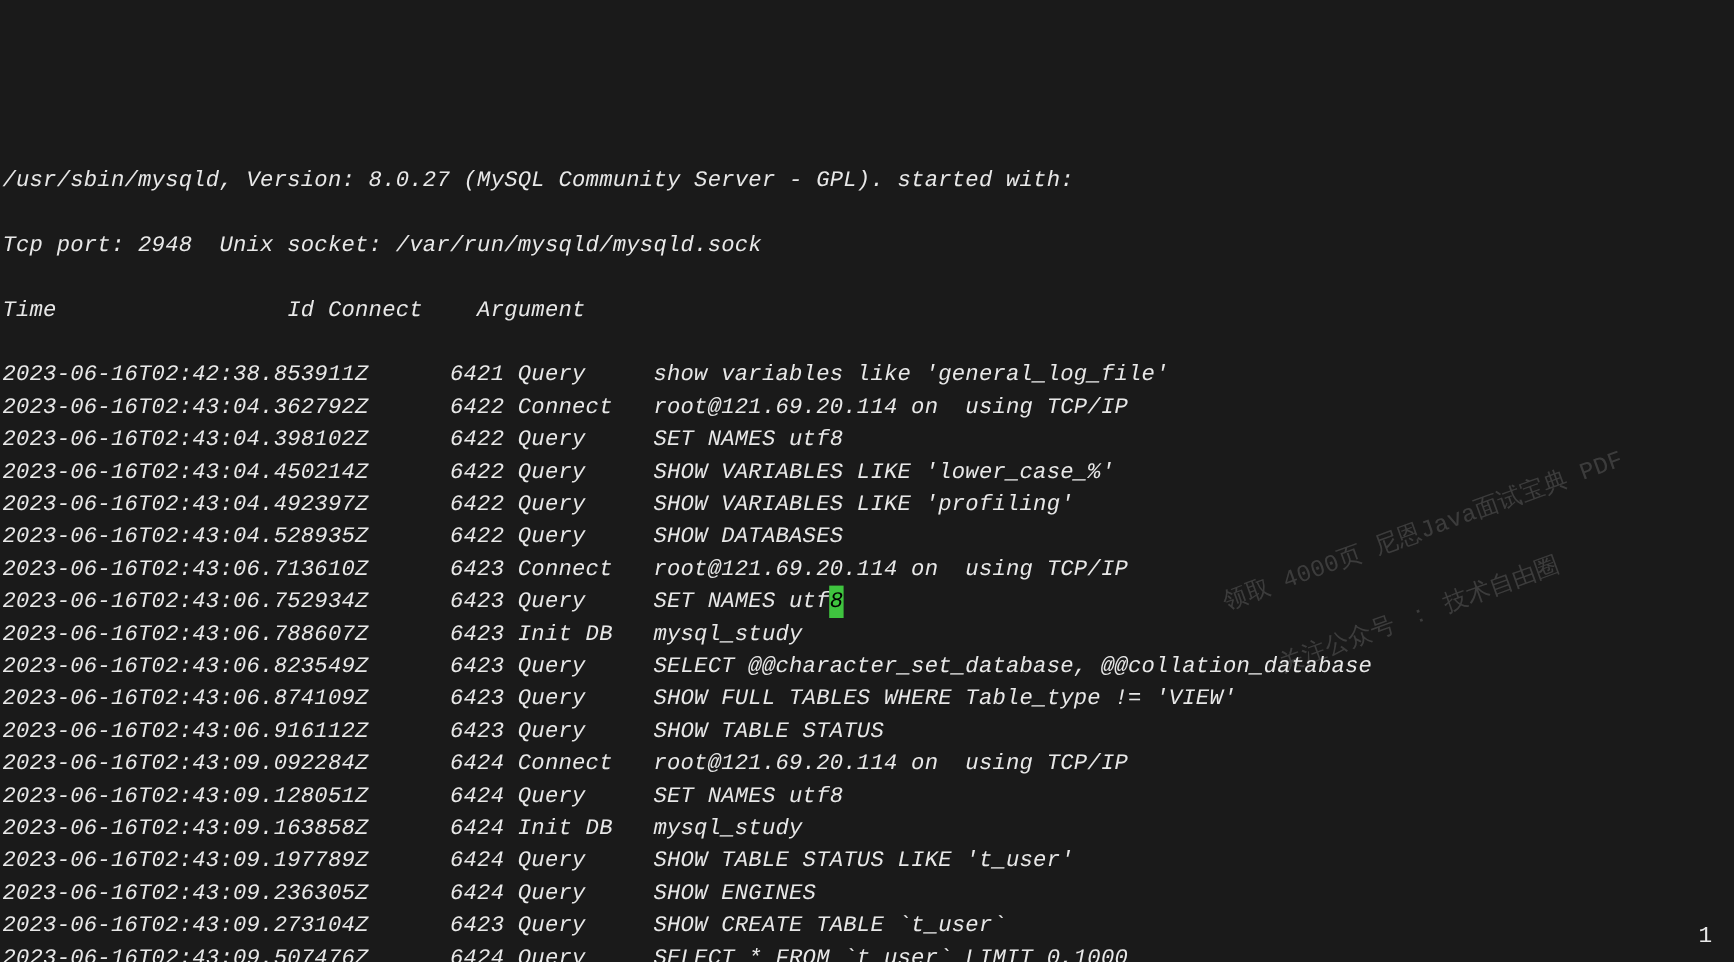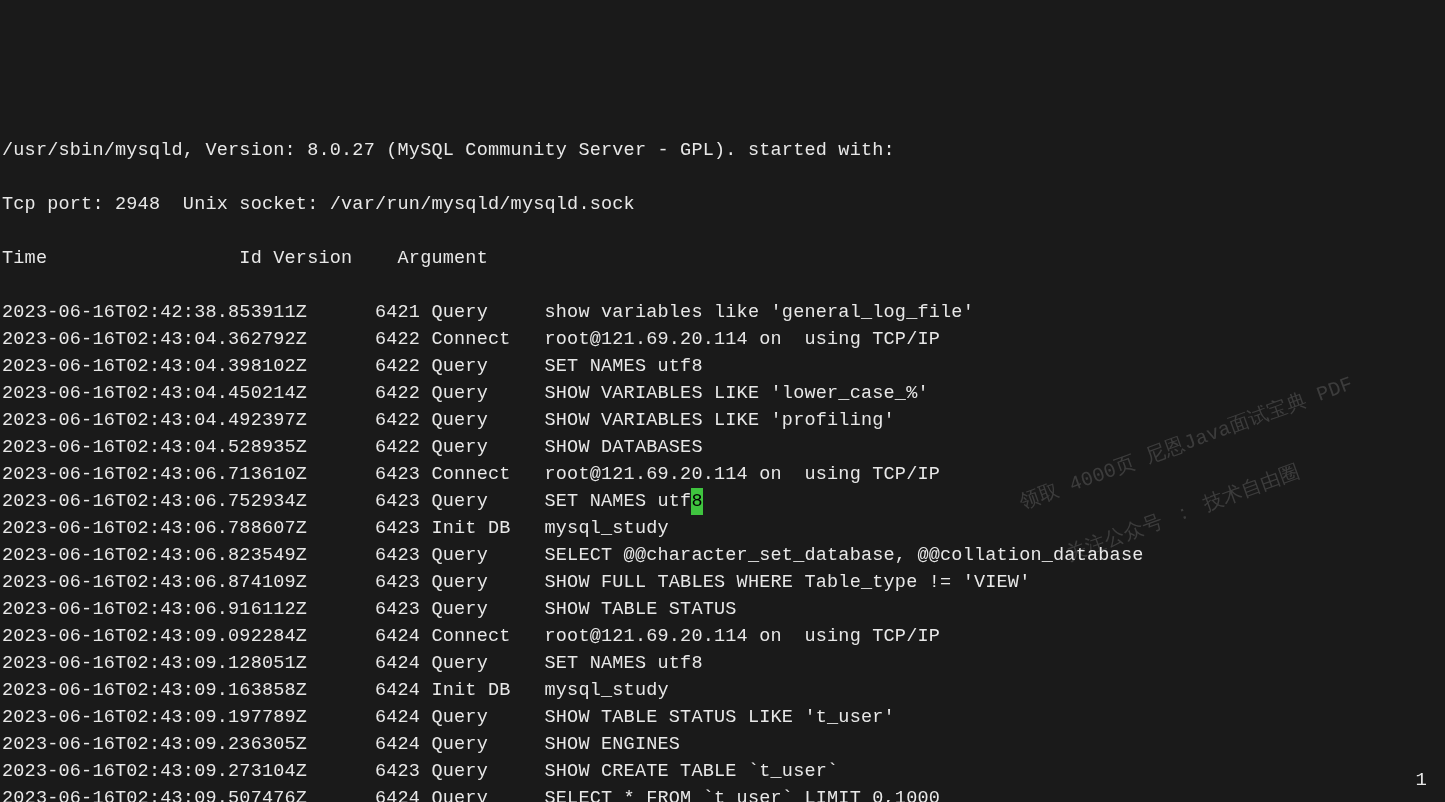--- a/index.html
+++ b/index.html
@@ -11,21 +11,21 @@
     line-height: 27px;
     padding: 2px;
     white-space: pre;
     overflow: hidden;
     width: 1445px;
     height: 802px;
     position: relative;
     letter-spacing: 0.2px;
   }
   .terminal { position: relative; }
-  .row { display: block; white-space: pre; }
+  .row { display: block; white-space: pre; font-style: italic; }
   .cursor {
     background: #3fc43f;
     color: #000;
     display: inline-block;
   }
   .watermark {
     position: absolute;
     color: rgba(200,200,200,0.20);
     font-size: 20px;
     pointer-events: none;
@@ -43,21 +43,21 @@
   }
 </style>
 </head>
 <body>
 
 
 
 <div class="terminal">
 <span class="row">/usr/sbin/mysqld, Version: 8.0.27 (MySQL Community Server - GPL). started with:</span>
 <span class="row">Tcp port: 2948  Unix socket: /var/run/mysqld/mysqld.sock</span>
-<span class="row">Time                 Id Version    Argument</span>
+<span class="row">Time                 Id Connect    Argument</span>
 <div id="log-rows"><span class="row">2023-06-16T02:42:38.853911Z      6421 Query     show variables like 'general_log_file'</span><span class="row">2023-06-16T02:43:04.362792Z      6422 Connect   root@121.69.20.114 on  using TCP/IP</span><span class="row">2023-06-16T02:43:04.398102Z      6422 Query     SET NAMES utf8</span><span class="row">2023-06-16T02:43:04.450214Z      6422 Query     SHOW VARIABLES LIKE 'lower_case_%'</span><span class="row">2023-06-16T02:43:04.492397Z      6422 Query     SHOW VARIABLES LIKE 'profiling'</span><span class="row">2023-06-16T02:43:04.528935Z      6422 Query     SHOW DATABASES</span><span class="row">2023-06-16T02:43:06.713610Z      6423 Connect   root@121.69.20.114 on  using TCP/IP</span><span class="row">2023-06-16T02:43:06.752934Z      6423 Query     SET NAMES utf<span class="cursor">8</span></span><span class="row">2023-06-16T02:43:06.788607Z      6423 Init DB   mysql_study</span><span class="row">2023-06-16T02:43:06.823549Z      6423 Query     SELECT @@character_set_database, @@collation_database</span><span class="row">2023-06-16T02:43:06.874109Z      6423 Query     SHOW FULL TABLES WHERE Table_type != 'VIEW'</span><span class="row">2023-06-16T02:43:06.916112Z      6423 Query     SHOW TABLE STATUS</span><span class="row">2023-06-16T02:43:09.092284Z      6424 Connect   root@121.69.20.114 on  using TCP/IP</span><span class="row">2023-06-16T02:43:09.128051Z      6424 Query     SET NAMES utf8</span><span class="row">2023-06-16T02:43:09.163858Z      6424 Init DB   mysql_study</span><span class="row">2023-06-16T02:43:09.197789Z      6424 Query     SHOW TABLE STATUS LIKE 't_user'</span><span class="row">2023-06-16T02:43:09.236305Z      6424 Query     SHOW ENGINES</span><span class="row">2023-06-16T02:43:09.273104Z      6423 Query     SHOW CREATE TABLE `t_user`</span><span class="row">2023-06-16T02:43:09.507476Z      6424 Query     SELECT * FROM `t_user` LIMIT 0,1000</span></div>
 </div>
 
 <div class="watermark wm1">领取 4000页 尼恩Java面试宝典 PDF</div>
 <div class="watermark wm2">关注公众号 ： 技术自由圈</div>
 <div class="pagenum">1</div>
 
 
 
 

